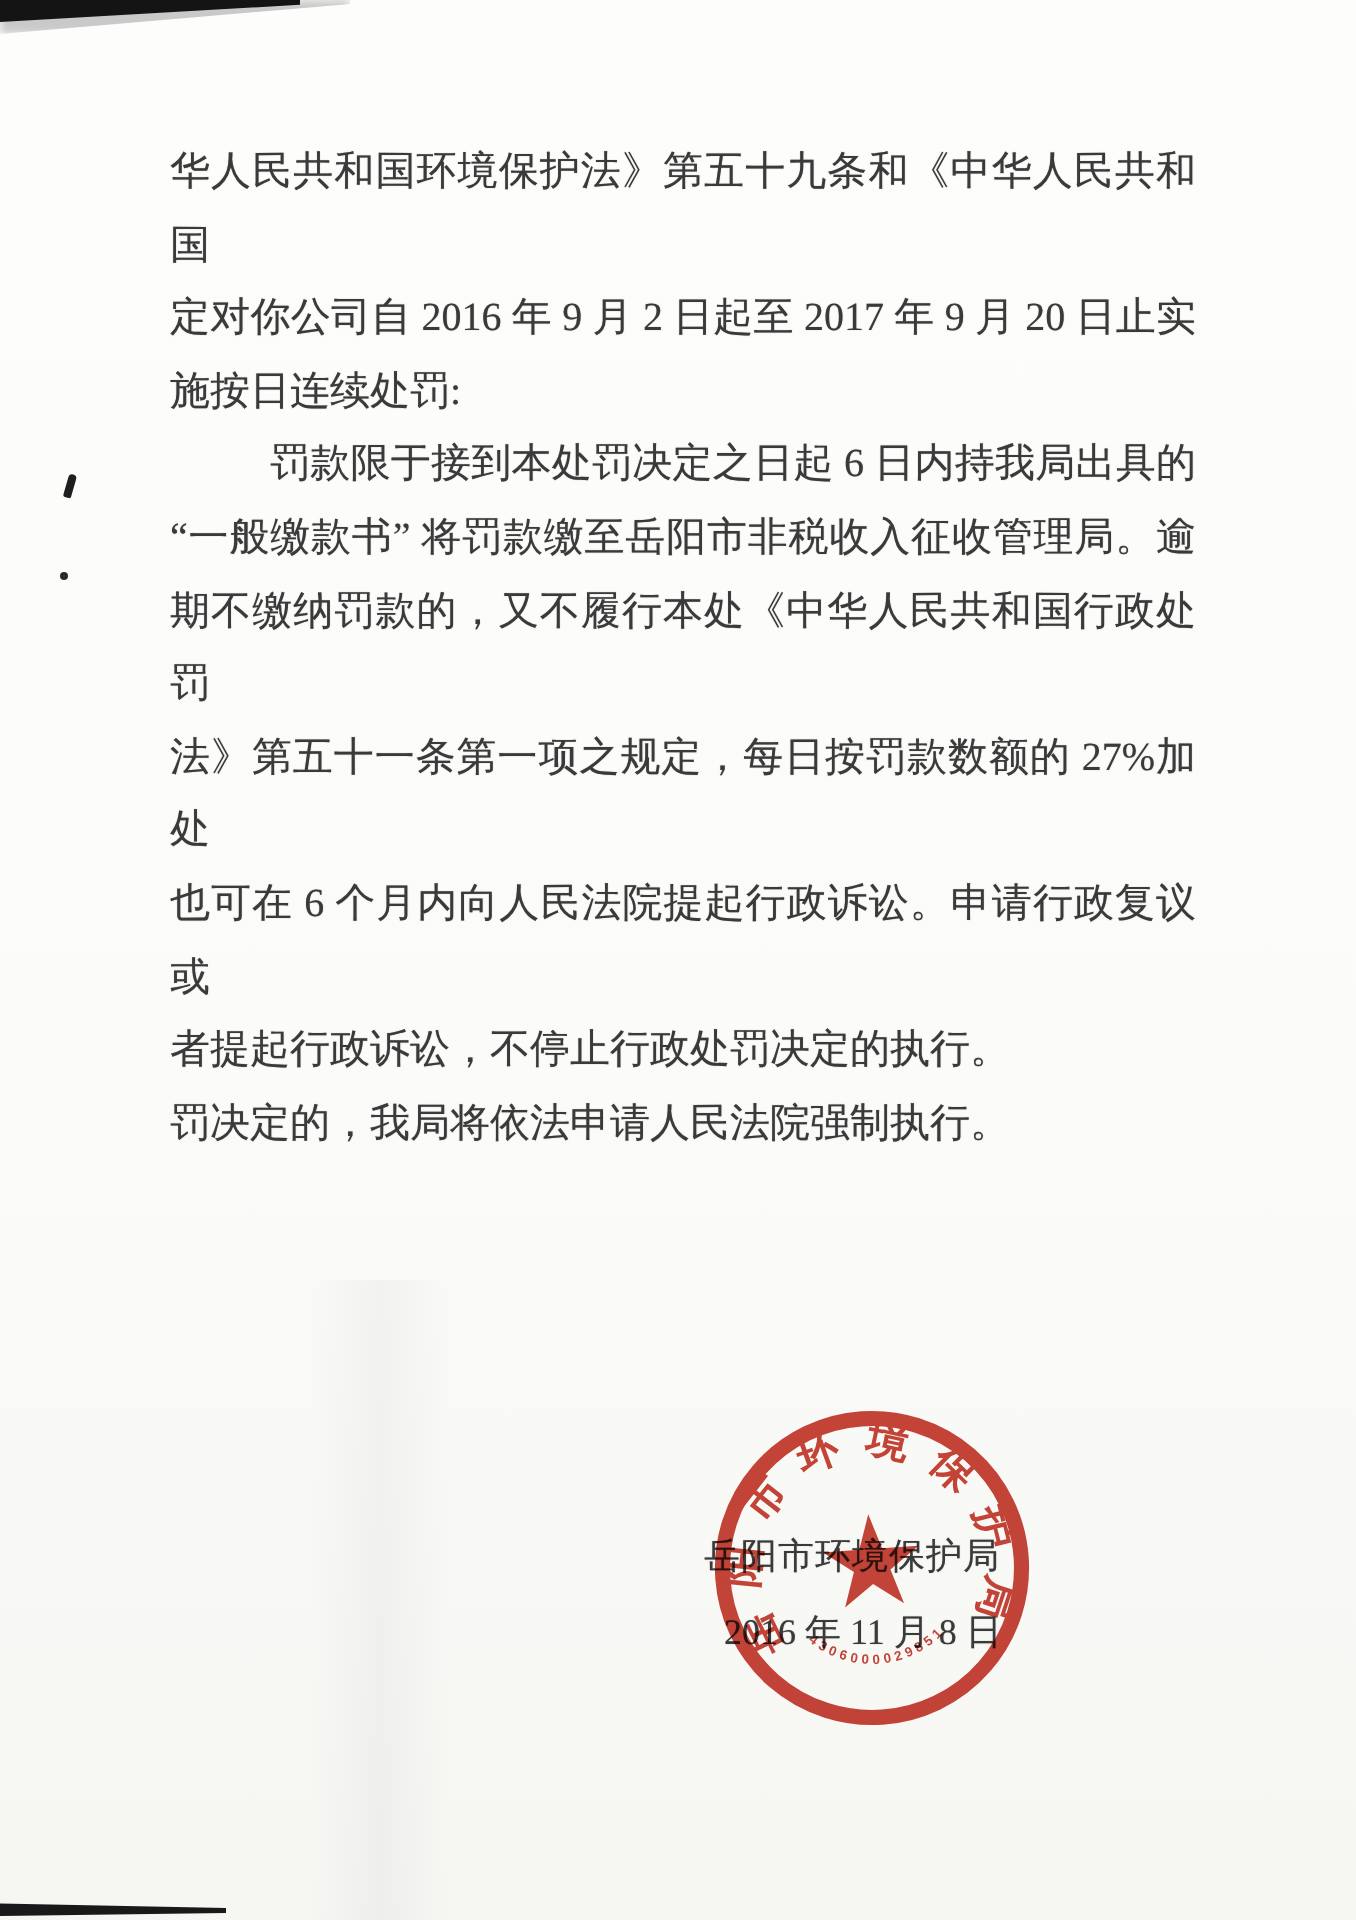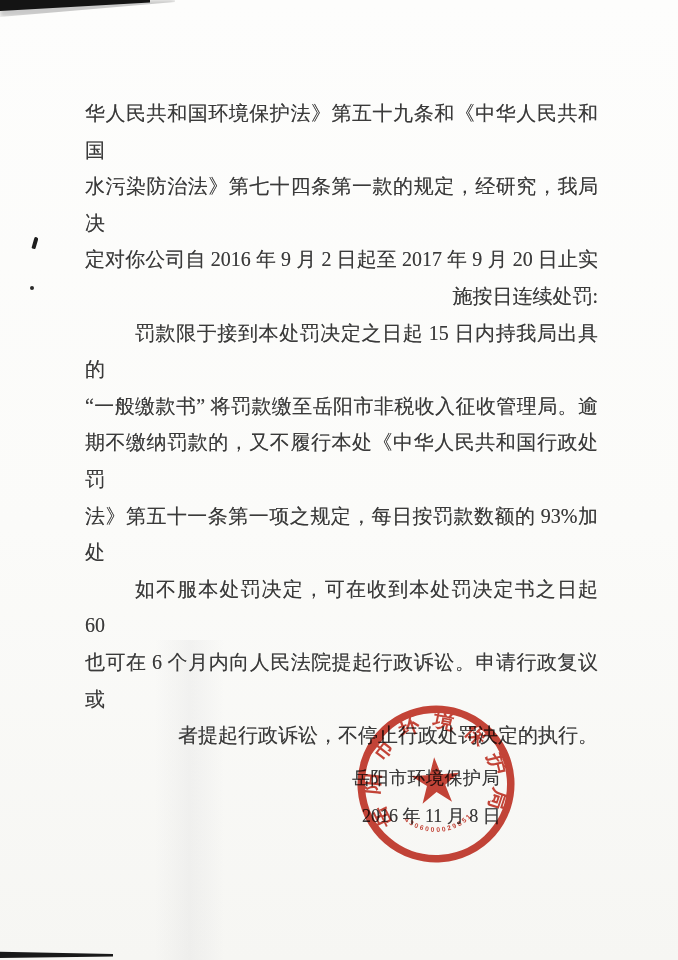--- a/index.html
+++ b/index.html
@@ -37,25 +37,24 @@
   }
   .speck-comma {
     position:absolute; left:33px; top:237px; width:4px; height:12px;
     background:#1e1e1e; border-radius:2px 2px 1px 1px; transform:rotate(16deg);
   }
   .speck-dot {
     position:absolute; left:30px; top:286px; width:4px; height:4px;
     background:#2a2a2a; border-radius:50%;
   }
   
-  .textblock { position:absolute; left:85px; top:95px; width:513px; }
+  .textblock { position:absolute; left:85px; top:68px; width:513px; }
   .line {
     font-size:20px; line-height:36.6px; color:#3a3a3a;
     text-shadow:0 0 .5px rgba(58,58,58,.55);
-    text-align:right;
   }
   .line.fill { text-align:justify; text-align-last:justify; }
   .line.indent { text-indent:2.5em; }
   
   .sig-agency {
     position:absolute; left:352px; top:766px; width:160px;
     font-size:18px; letter-spacing:.5px; color:#3a3a3a;
     text-shadow:0 0 .5px rgba(58,58,58,.55); white-space:nowrap;
   }
   .sig-date {
@@ -77,30 +76,29 @@
 
   <div class="scan-band"></div>
   <div class="wedge-top-soft"></div>
   <div class="wedge-top"></div>
   <div class="wedge-bottom"></div>
   <div class="speck-comma"></div>
   <div class="speck-dot"></div>
 
   <div class="textblock">
       <div class="line fill">华人民共和国环境保护法》第五十九条和《中华人民共和国</div>
-      <div class="line fill">水污染防治法》第七十四条第一款的规定，经研究，我局决</div>
       <div class="line fill">定对你公司自 2016 年 9 月 2 日起至 2017 年 9 月 20 日止实</div>
       <div class="line">施按日连续处罚:</div>
-      <div class="line fill indent">罚款限于接到本处罚决定之日起 15 日内持我局出具的</div>
+      <div class="line fill indent">罚款限于接到本处罚决定之日起 6 日内持我局出具的</div>
       <div class="line fill">“一般缴款书” 将罚款缴至岳阳市非税收入征收管理局。逾</div>
       <div class="line fill">期不缴纳罚款的，又不履行本处《中华人民共和国行政处罚</div>
-      <div class="line fill">法》第五十一条第一项之规定，每日按罚款数额的 93%加处</div>
-      <div class="line fill indent">如不服本处罚决定，可在收到本处罚决定书之日起 60</div>
+      <div class="line fill">法》第五十一条第一项之规定，每日按罚款数额的 27%加处</div>
       <div class="line fill">也可在 6 个月内向人民法院提起行政诉讼。申请行政复议或</div>
       <div class="line">者提起行政诉讼，不停止行政处罚决定的执行。</div>
+      <div class="line">罚决定的，我局将依法申请人民法院强制执行。</div>
     </div>
 
   <div class="sig-agency">岳阳市环境保护局</div>
   <div class="sig-date">2016 年 11 月 8 日</div>
 
   <div class="seal">
     <svg viewBox="0 0 200 200" xmlns="http://www.w3.org/2000/svg">
       <defs>
         <path id="arcPath" d="M 44,139 A 68,68 0 1 1 156,139" fill="none"></path>
         <path id="serialPath" d="M 48,126 A 59,59 0 0 0 152,126" fill="none"></path>

